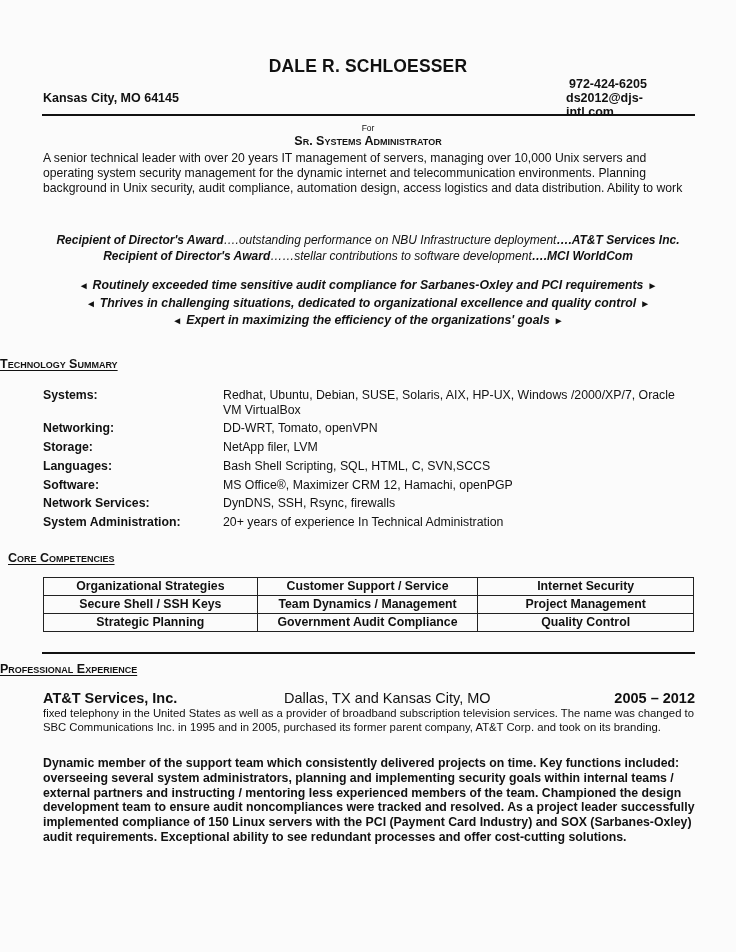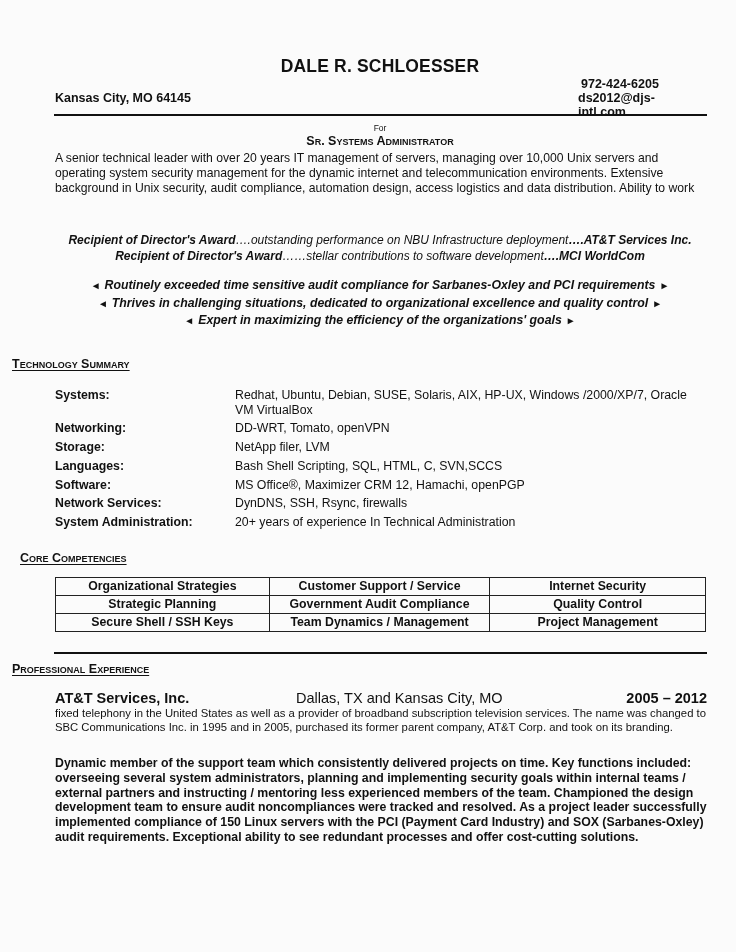--- a/index.html
+++ b/index.html
@@ -1,20 +1,20 @@
 <!DOCTYPE html>
 <html><head>
 <meta charset="utf-8">
 <style>
   html, body { margin: 0; padding: 0; background: #fbfbfb; }
   body {
     width: 736px; height: 952px; position: relative; overflow: hidden;
     font-family: "Liberation Sans", sans-serif; color: #111;
   }
-  .page { position: absolute; left: 12px; top: 0; width: 665px; height: 952px; border-radius: 32px; }
+  .page { position: absolute; left: 0; top: 0; width: 665px; height: 952px; border-radius: 32px; }
 
   .name {
     position: absolute; left: 0; width: 736px; top: 55px; text-align: center;
     font-size: 19px; font-weight: bold; letter-spacing: 0.2px; transform: scaleX(0.92);
   }
   .city { position: absolute; left: 43px; top: 91px; font-size: 12.5px; font-weight: bold; }
   .phone { position: absolute; left: 569px; top: 77px; font-size: 12.5px; font-weight: bold; }
   .email { position: absolute; left: 566px; top: 91px; font-size: 12.5px; font-weight: bold; }
   .rule { position: absolute; left: 42px; width: 653px; height: 2px; background: #111; }
 
@@ -83,21 +83,21 @@
   <div class="city">Kansas City, MO 64145</div>
   <div class="phone">972-424-6205</div>
   <div class="email">ds2012@djs-intl.com</div>
   <div class="rule" style="top:114px;"></div>
 
   <div class="for">For</div>
   <div class="target-title">Sr. Systems Administrator</div>
 
   <div class="summary">
     <div>A senior technical leader with over 20 years IT management of servers, managing over 10,000 Unix servers and</div>
-    <div>operating system security management for the dynamic internet and telecommunication environments. Extensive</div>
+    <div>operating system security management for the dynamic internet and telecommunication environments. Planning</div>
     <div>background in Unix security, audit compliance, automation design, access logistics and data distribution. Ability to work</div>
   </div>
 
   <div class="awards">
     <div class="award-line">
       <span class="b">Recipient of Director's Award</span><span>….outstanding performance on NBU Infrastructure deployment</span><span class="b">….AT&amp;T Services Inc.</span>
     </div>
     <div class="award-line">
       <span class="b">Recipient of Director's Award</span><span>……stellar contributions to software development</span><span class="b">….MCI WorldCom</span>
     </div>
@@ -158,28 +158,28 @@
         <col style="width:221px">
         <col style="width:216px">
       </colgroup>
     <tbody>
         <tr>
       <td>Organizational Strategies</td>
       <td>Customer Support / Service</td>
       <td>Internet Security</td>
     </tr>
     <tr>
+      <td>Secure Shell /  SSH Keys</td>
+      <td>Team Dynamics / Management</td>
+      <td>Project Management</td>
+    </tr>
+    <tr>
       <td>Strategic Planning</td>
       <td>Government Audit Compliance</td>
       <td>Quality Control</td>
-    </tr>
-    <tr>
-      <td>Secure Shell /  SSH Keys</td>
-      <td>Team Dynamics / Management</td>
-      <td>Project Management</td>
     </tr>
   </tbody>
     </table>
 
   <div class="rule" style="top:652px;"></div>
 
   <div class="section-title" style="top:662px;">
     <span>Professional Experience</span>
   </div>
 

